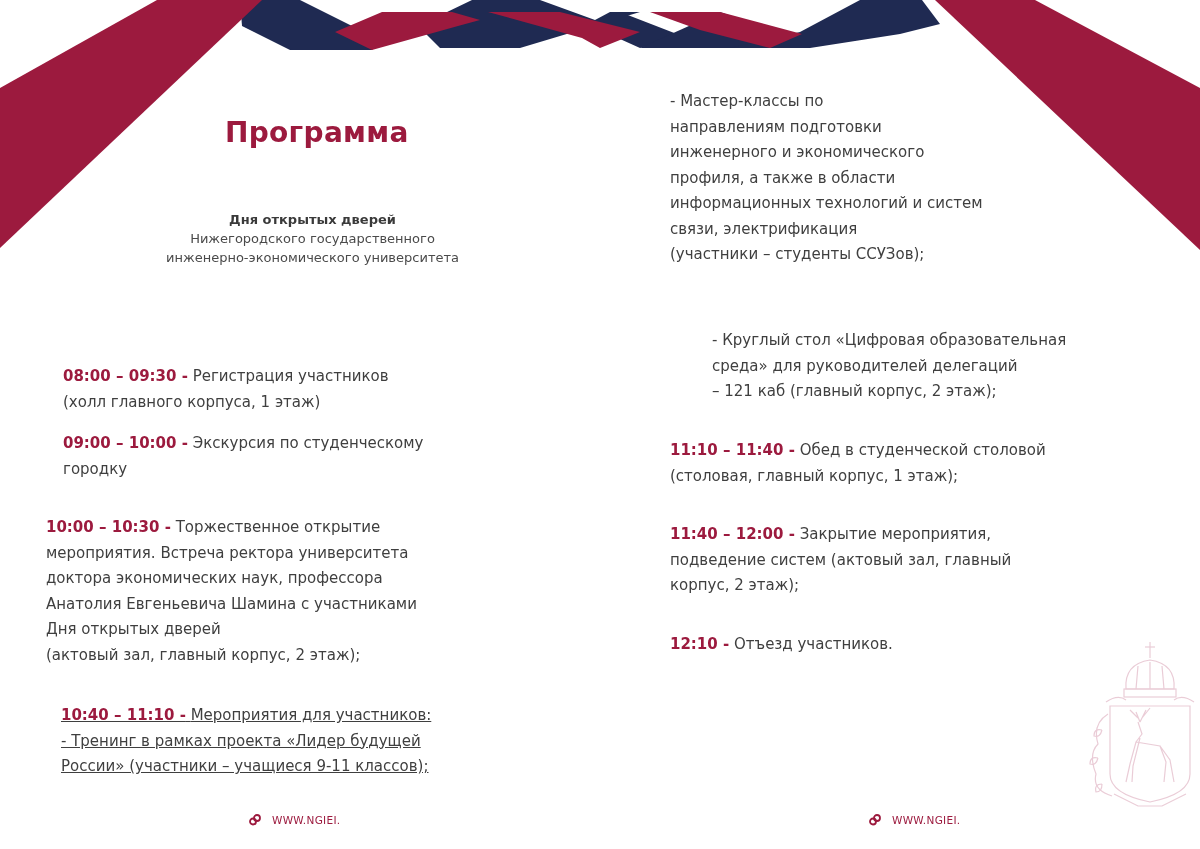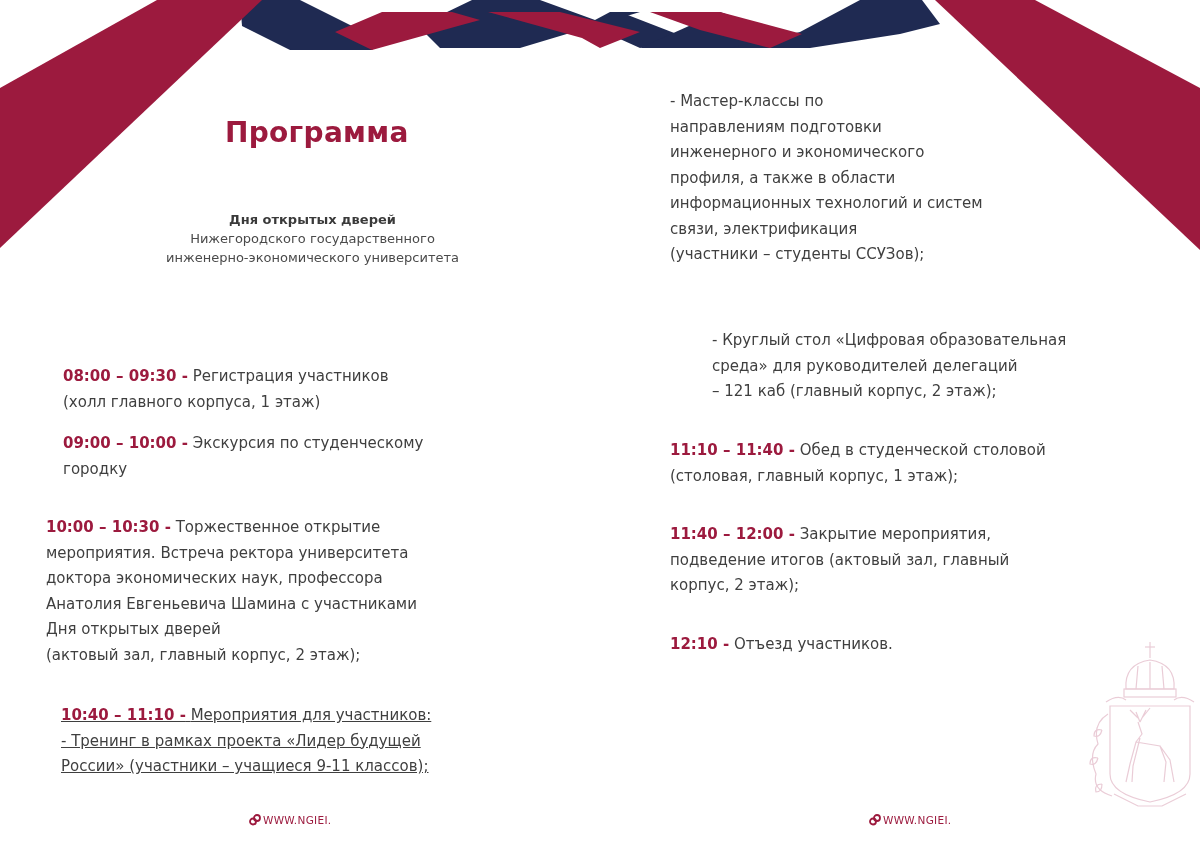--- a/index.html
+++ b/index.html
@@ -25,21 +25,21 @@
     }
     .subtitle .strong { font-weight:bold; color:#3a3a3a; display:block; }
     .subtitle span { display:block; }
 
     .sched { position:absolute; font-size:15px; line-height:25.5px; color:#3f3f3f; }
     .time { color:#9c1a3e; font-weight:bold; }
     .line { display:block; white-space:nowrap; }
 
     .footer {
       position:absolute; top:814px; font-size:10.5px; color:#9c1a3e; letter-spacing:0.3px;
-      display:flex; align-items:flex-start; gap:1px;
+      display:flex; align-items:flex-start; gap:10px;
     }
     .link-icon { width:14px; height:12px; }
 
     .emblem { position:absolute; left:1078px; top:634px; width:122px; height:180px; opacity:0.55; }
   </style>
 </head>
 <body>
 
 <svg class="ribbons" viewBox="0 0 1200 280" xmlns="http://www.w3.org/2000/svg">
 
@@ -118,21 +118,21 @@
     <span class="line">– 121 каб (главный корпус, 2 этаж);</span>
   </div>
 
   <div class="sched" style="left:70px; top:438px;">
     <span class="line"><span class="time">11:10 – 11:40 -</span> <span>Обед в студенческой столовой</span></span>
     <span class="line">(столовая, главный корпус, 1 этаж);</span>
   </div>
 
   <div class="sched" style="left:70px; top:522px;">
     <span class="line"><span class="time">11:40 – 12:00 -</span> <span>Закрытие мероприятия,</span></span>
-    <span class="line">подведение итогов (актовый зал, главный</span>
+    <span class="line">подведение систем (актовый зал, главный</span>
     <span class="line">корпус, 2 этаж);</span>
   </div>
 
   <div class="sched" style="left:70px; top:632px;">
     <span class="line"><span class="time">12:10 -</span> <span>Отъезд участников.</span></span>
   </div>
 
   <div class="footer" style="left:268px;">
     <svg class="link-icon" viewBox="0 0 14 12">
       <circle cx="5" cy="7.5" r="3" fill="none" stroke="#9c1a3e" stroke-width="1.8"></circle>

